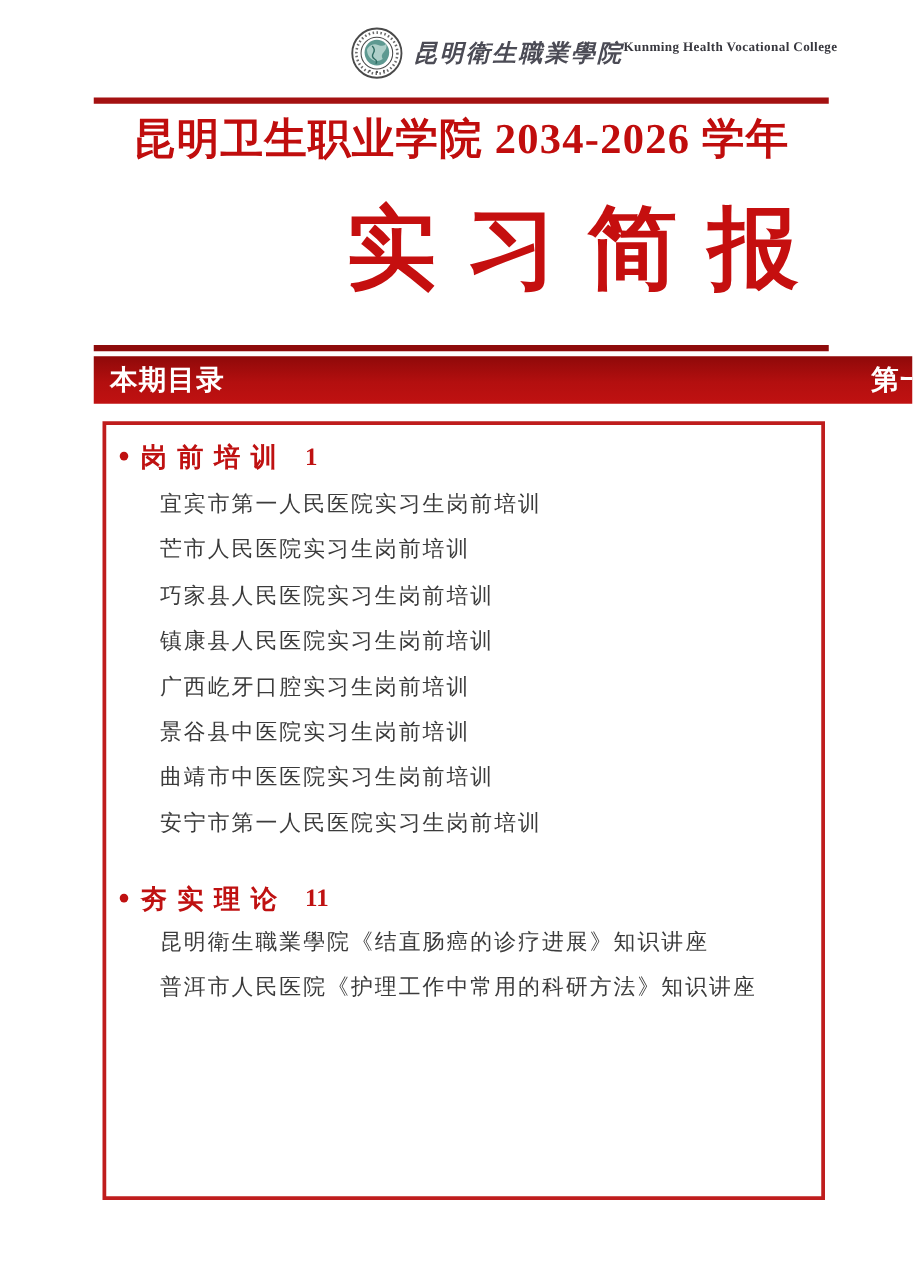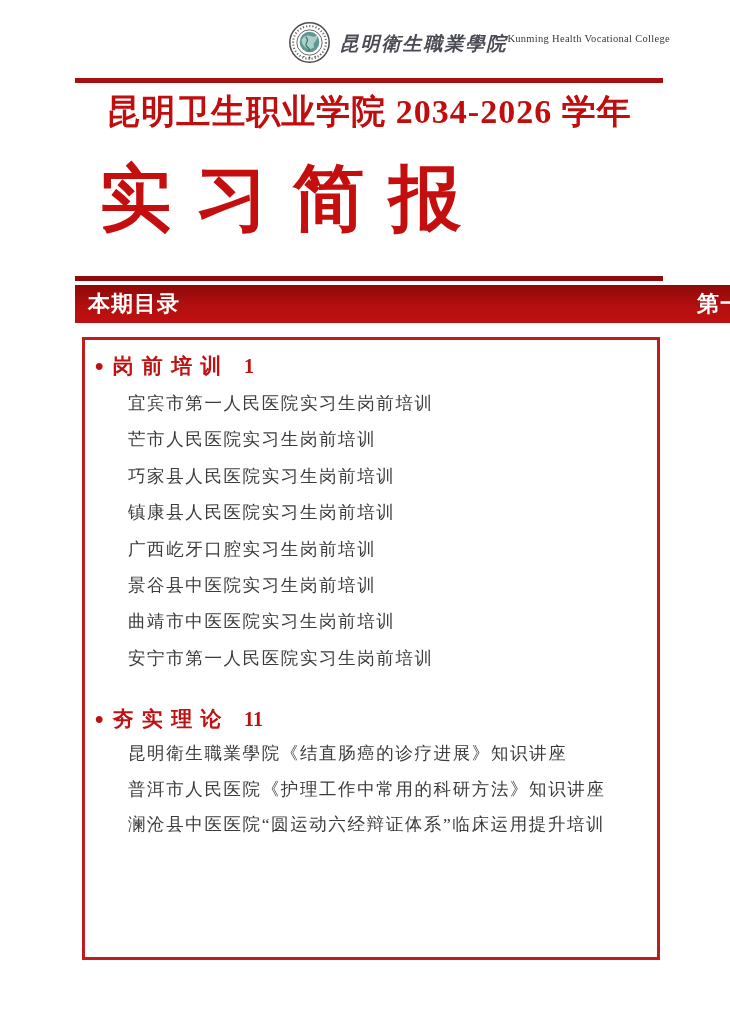--- a/index.html
+++ b/index.html
@@ -21,37 +21,38 @@
   .logo-zh{
     font-family:"DejaVu Serif","Liberation Serif",serif;
     font-style:italic;font-weight:700;
     font-size:19px;line-height:22px;color:#4b4b55;letter-spacing:2px;
     white-space:nowrap;
   }
   .logo-en{
     font-family:"Liberation Serif","DejaVu Serif",serif;
     font-size:10.5px;line-height:13px;color:#38383f;letter-spacing:.3px;
     white-space:nowrap;
+    font-weight:bold;
   }
 
   
   .rule{position:absolute;left:75px;width:588px;}
   .rule-top{top:78px;height:5px;background:#a41111;}
   .rule-mid{top:276px;height:5px;background:#8e0b0b;}
 
   
   .title-line1{
     position:absolute;top:92px;left:75px;width:588px;
     text-align:center;
     font-weight:700;font-size:34px;line-height:40px;
     color:#c00d0d;letter-spacing:1px;white-space:nowrap;
   }
   .title-main{
     position:absolute;top:156px;left:75px;width:588px;
-    text-align:left;
+    text-align:right;
     font-weight:700;font-size:72px;line-height:86px;
     color:#c50f0f;letter-spacing:.34em;padding-left:.34em;box-sizing:border-box;
     white-space:nowrap;
   }
 
   
   .banner{
     position:absolute;top:285px;left:75px;width:704px;height:38px;
     background:linear-gradient(180deg,#8f0909 0%,#b30f0f 55%,#c01111 100%);
     display:flex;align-items:center;justify-content:space-between;
@@ -149,18 +150,17 @@
 
     <div class="toc-section second">
       <div class="toc-section-head">
         <span class="toc-bullet">•</span>
         <span class="toc-section-title">夯实理论</span>
         <span class="toc-section-page">11</span>
       </div>
       <ul class="toc-list">
         <li>昆明衛生職業學院《结直肠癌的诊疗进展》知识讲座</li>
         <li>普洱市人民医院《护理工作中常用的科研方法》知识讲座</li>
-        <li>澜沧县中医医院“圆运动六经辩证体系”临床运用提升培训</li>
       </ul>
     </div>
 
   </div>
 </div>
 
 </body></html>

